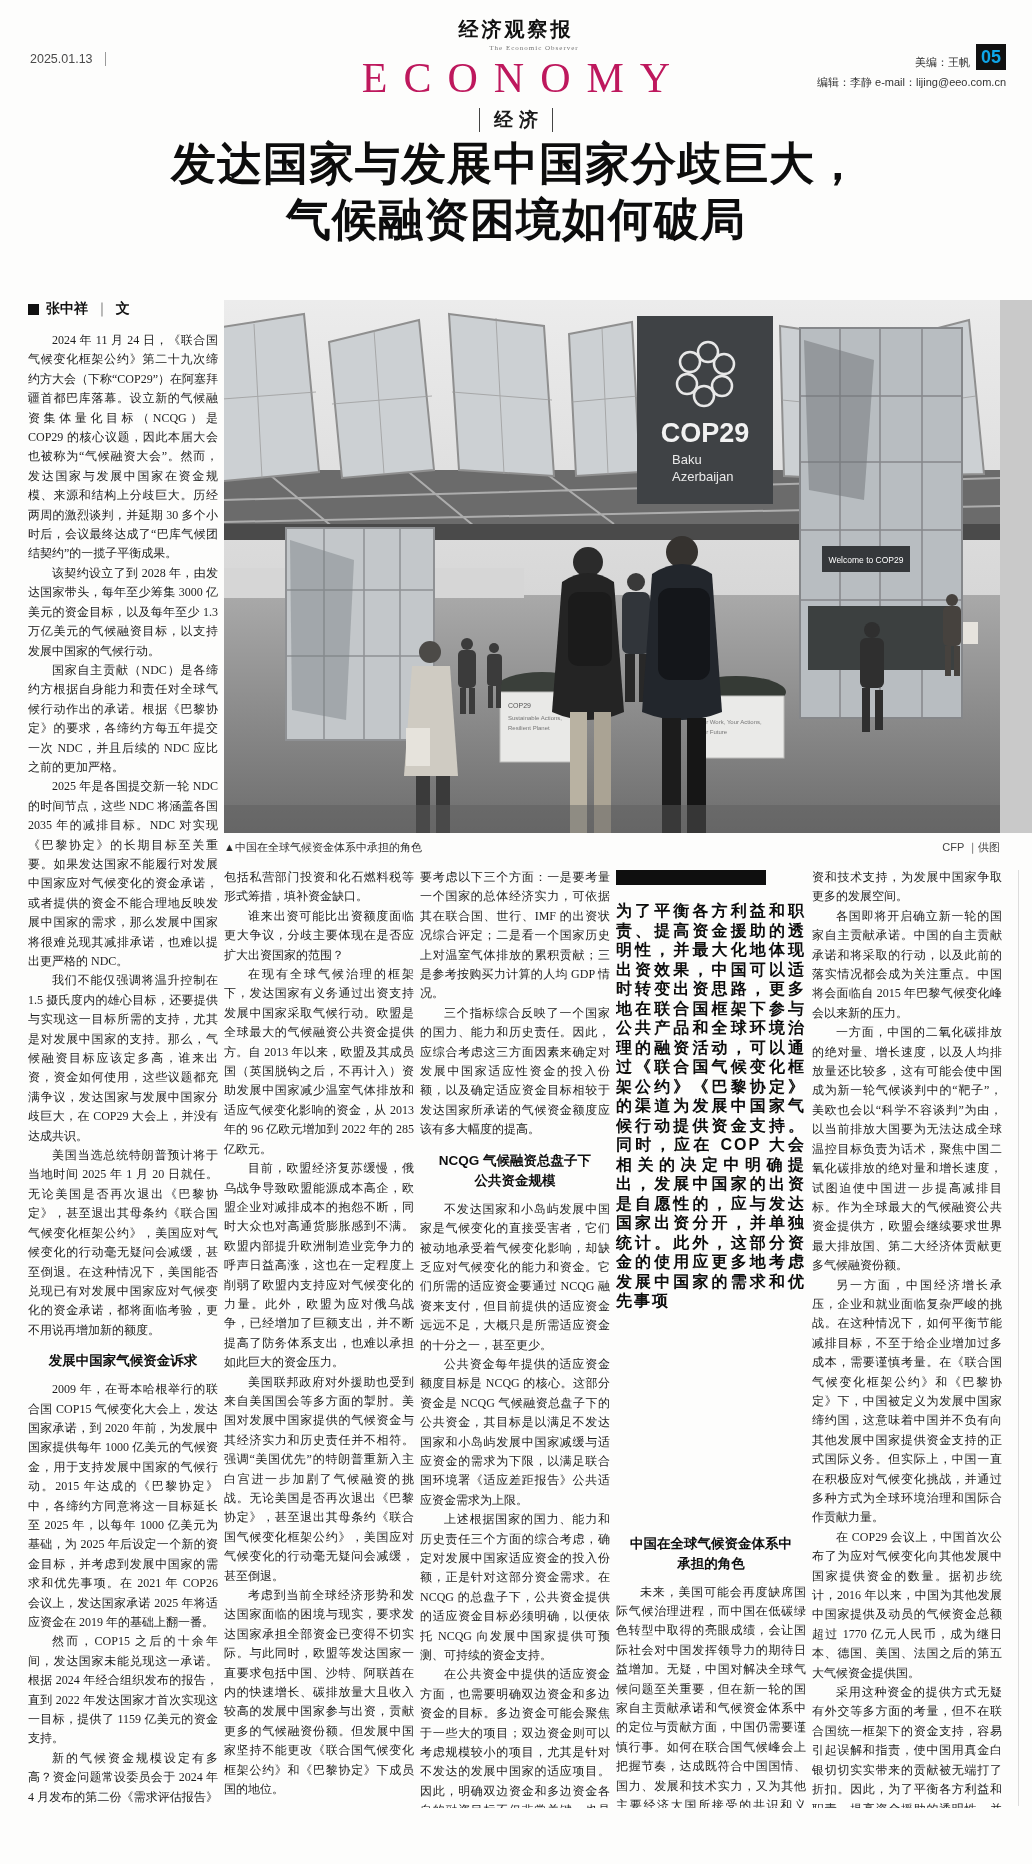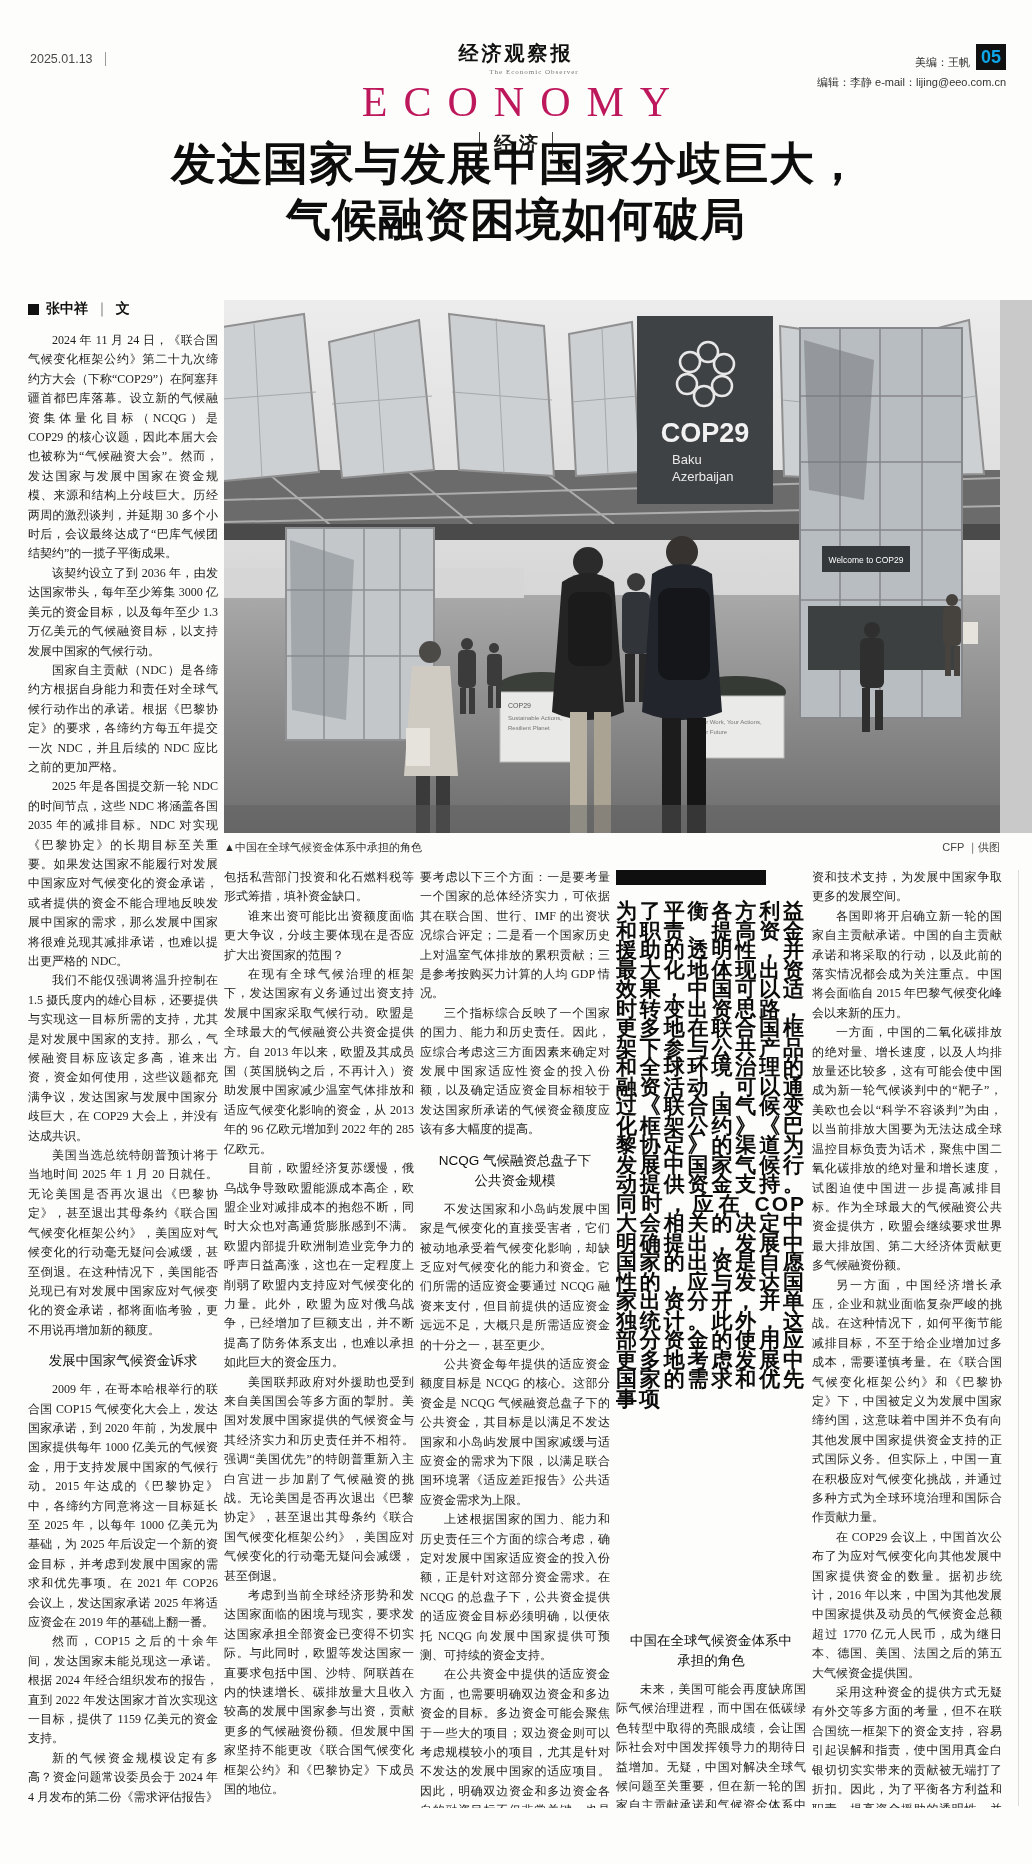--- a/index.html
+++ b/index.html
@@ -5,21 +5,21 @@
   * { margin:0; padding:0; box-sizing:border-box; }
   html,body { background:#e9e9e9; }
   .page {
     position:relative; width:1032px; height:1864px; margin:0 auto;
     background:#fdfdfc; color:#1a1a1a; overflow:hidden;
     font-family:"Liberation Serif","DejaVu Serif",serif;
   }
   
   .date { position:absolute; left:30px; top:52px; font-size:12.5px; color:#4a4a4a;
     font-family:"Liberation Sans","DejaVu Sans",sans-serif; padding-right:12px; border-right:1px solid #9a9a9a; }
-  .masthead { position:absolute; left:0; top:40px; width:100%; text-align:center; }
+  .masthead { position:absolute; left:0; top:16px; width:100%; text-align:center; }
   .mh-cn { font-size:20px; font-weight:bold; letter-spacing:3px; color:#111; }
   .mh-en-small { font-size:7px; color:#777; letter-spacing:1px; margin-top:1px;margin-left:36px; }
   .mh-economy { font-size:42px; letter-spacing:16px; color:#be185d; margin-top:2px; text-indent:16px; font-weight:400; }
   .mh-section { display:inline-block; margin-top:6px; font-size:19px; font-weight:bold; letter-spacing:6px;
     padding:0 8px; border-left:1.5px solid #444; border-right:1.5px solid #444; line-height:24px; text-indent:6px; }
   .hdr-right { position:absolute; right:26px; top:44px; text-align:right;
     font-family:"Liberation Sans","DejaVu Sans",sans-serif; font-size:11px; color:#333; }
   .hdr-right .row1 { display:flex; align-items:flex-end; justify-content:flex-end; gap:6px; }
   .page-num { display:inline-block; background:#111; color:#0ea5e9; font-size:18px; font-weight:bold;
     width:30px; height:26px; line-height:26px; text-align:center; }
@@ -40,24 +40,24 @@
   
   .col { position:absolute; width:190px; overflow:hidden; }
   #col1 { left:28px;  top:331px; height:1477px; }
   #col2 { left:224px; top:868px; height:940px; }
   #col3 { left:420px; top:868px; height:940px; }
   #col4 { left:616px; top:868px; height:940px; }
   #col5 { left:812px; top:868px; height:940px; }
   .edge-rule { position:absolute; left:1018px; top:870px; width:1px; height:936px; background:#dcdcdc; }
   .blk-p { font-size:12px; line-height:19.4px; text-align:justify; text-indent:2em; color:#1c1c1c; }
   .blk-p.no-indent { text-indent:0; }
-  .blk-h { font-family:"Liberation Sans","DejaVu Sans",sans-serif; font-size:13.5px; font-weight:normal;
+  .blk-h { font-family:"Liberation Sans","DejaVu Sans",sans-serif; font-size:13.5px; font-weight:bold;
     text-align:center; line-height:20px; margin:11px 0 9px; white-space:pre-line; color:#0f0f0f; }
   .blk-bar { width:150px; height:15px; background:#0f0f0f; margin:2px 0 16px; }
-  .blk-quote { font-family:"Liberation Sans","DejaVu Sans",sans-serif; font-size:21px; font-weight:bold;
+  .blk-quote { font-family:"Liberation Sans","DejaVu Sans",sans-serif; font-size:16px; font-weight:bold;
     line-height:19.5px; letter-spacing:2px; text-align:justify; color:#0c0c0c; }
   .blk-sp { height:212px; }
 </style>
 </head>
 <body>
 
 <div class="page">
 
   <div class="date">2025.01.13</div>
   <div class="masthead">
@@ -212,21 +212,21 @@
       <rect x="0" y="505" width="776" height="28" fill="#5e5e5e" opacity="0.45"></rect>
     </svg>
   </div>
   <div class="caption-row">
     <span>▲中国在全球气候资金体系中承担的角色</span>
     <span class="credit">CFP ｜供图</span>
   </div>
 
   <div class="col" id="col1">
       <p class="blk-p">2024 年 11 月 24 日，《联合国气候变化框架公约》第二十九次缔约方大会（下称“COP29”）在阿塞拜疆首都巴库落幕。设立新的气候融资集体量化目标（NCQG）是 COP29 的核心议题，因此本届大会也被称为“气候融资大会”。然而，发达国家与发展中国家在资金规模、来源和结构上分歧巨大。历经两周的激烈谈判，并延期 30 多个小时后，会议最终达成了“巴库气候团结契约”的一揽子平衡成果。</p>
-      <p class="blk-p">该契约设立了到 2036 年，由发达国家带头，每年至少筹集 3000 亿美元的资金目标，以及每年至少 1.3 万亿美元的气候融资目标，以支持发展中国家的气候行动。</p>
+      <p class="blk-p">该契约设立了到 2028 年，由发达国家带头，每年至少筹集 3000 亿美元的资金目标，以及每年至少 1.3 万亿美元的气候融资目标，以支持发展中国家的气候行动。</p>
       <p class="blk-p">国家自主贡献（NDC）是各缔约方根据自身能力和责任对全球气候行动作出的承诺。根据《巴黎协定》的要求，各缔约方每五年提交一次 NDC，并且后续的 NDC 应比之前的更加严格。</p>
       <p class="blk-p">2025 年是各国提交新一轮 NDC 的时间节点，这些 NDC 将涵盖各国 2035 年的减排目标。NDC 对实现《巴黎协定》的长期目标至关重要。如果发达国家不能履行对发展中国家应对气候变化的资金承诺，或者提供的资金不能合理地反映发展中国家的需求，那么发展中国家将很难兑现其减排承诺，也难以提出更严格的 NDC。</p>
       <p class="blk-p">我们不能仅强调将温升控制在 1.5 摄氏度内的雄心目标，还要提供与实现这一目标所需的支持，尤其是对发展中国家的支持。那么，气候融资目标应该定多高，谁来出资，资金如何使用，这些议题都充满争议，发达国家与发展中国家分歧巨大，在 COP29 大会上，并没有达成共识。</p>
       <p class="blk-p">美国当选总统特朗普预计将于当地时间 2025 年 1 月 20 日就任。无论美国是否再次退出《巴黎协定》，甚至退出其母条约《联合国气候变化框架公约》，美国应对气候变化的行动毫无疑问会减缓，甚至倒退。在这种情况下，美国能否兑现已有对发展中国家应对气候变化的资金承诺，都将面临考验，更不用说再增加新的额度。</p>
       <h3 class="blk-h">发展中国家气候资金诉求</h3>
       <p class="blk-p">2009 年，在哥本哈根举行的联合国 COP15 气候变化大会上，发达国家承诺，到 2020 年前，为发展中国家提供每年 1000 亿美元的气候资金，用于支持发展中国家的气候行动。2015 年达成的《巴黎协定》中，各缔约方同意将这一目标延长至 2025 年，以每年 1000 亿美元为基础，为 2025 年后设定一个新的资金目标，并考虑到发展中国家的需求和优先事项。在 2021 年 COP26 会议上，发达国家承诺 2025 年将适应资金在 2019 年的基础上翻一番。</p>
       <p class="blk-p">然而，COP15 之后的十余年间，发达国家未能兑现这一承诺。根据 2024 年经合组织发布的报告，直到 2022 年发达国家才首次实现这一目标，提供了 1159 亿美元的资金支持。</p>
       <p class="blk-p">新的气候资金规模设定有多高？资金问题常设委员会于 2024 年 4 月发布的第二份《需求评估报告》显示，到 2030 年，发展中国家实施气候行动计划需要 5.0 万亿—6.8 万亿美元，这还不包括应对气候变化的全部成本。</p>
     </div>
   <div class="col" id="col2">

